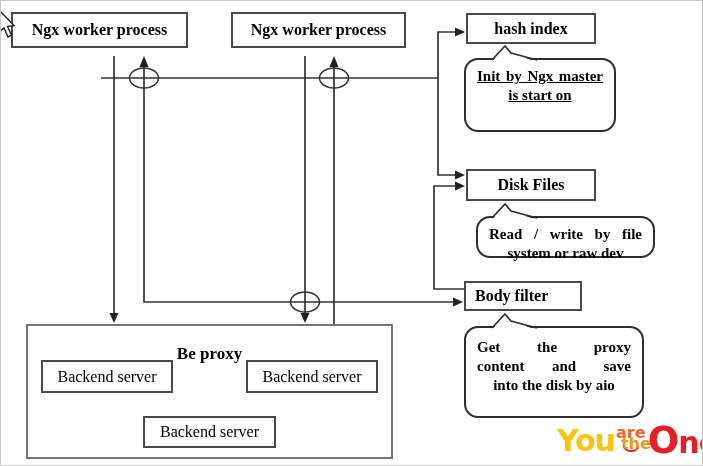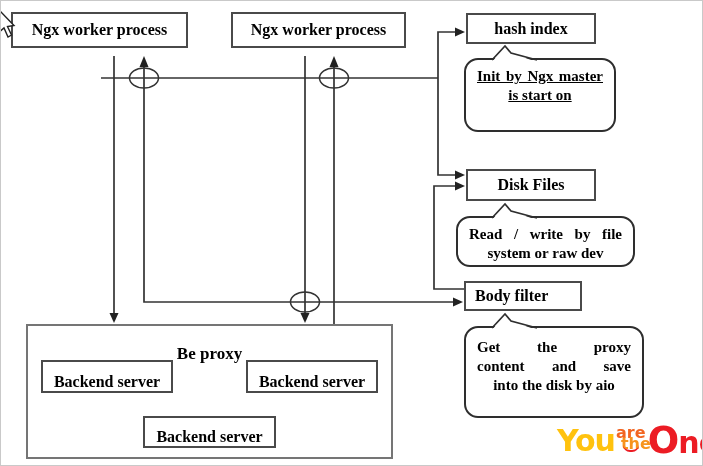--- a/index.html
+++ b/index.html
@@ -8,21 +8,21 @@
     overflow:hidden; box-sizing:border-box; border:1px solid #c9c9c9;
     font-family:"Liberation Serif","DejaVu Serif",serif; color:#000;
   }
   .box {
     position:absolute; background:#fff; border:2px solid #4a4a4a;
     box-sizing:border-box; display:flex; align-items:center;
     font-weight:bold; font-size:16px; white-space:nowrap;
   }
   .box.center { justify-content:center; }
   .worker { font-size:16px; }
-  .plain { font-weight:bold;align-items:flex-end; }
+  .plain { font-weight:normal; }
   .bigbox {
     position:absolute; background:#fff; border:2px solid #757575;
     box-sizing:border-box;
   }
   .bigbox .title {
     text-align:center; font-weight:bold; font-size:17px; padding-top:18px;
   }
   .callout {
     position:absolute; background:#fff; border:2px solid #2e2e2e;
     border-radius:14px; box-sizing:border-box; padding:7px 11px 0 11px;
@@ -86,21 +86,21 @@
 
   <div class="box plain center" style="left:142px; top:415px; width:133px; height:32px;">
     <span>Backend server</span>
   </div>
 
   <div class="callout" style="left:463px; top:57px; width:152px; height:74px;text-decoration:underline;">
       <div class="cl-line just">Init by Ngx master</div>
       <div class="cl-line">is start on</div>
     </div>
 
-  <div class="callout" style="left:455px; top:215px; width:179px; height:51px;">
+  <div class="callout" style="left:475px; top:215px; width:179px; height:42px;">
       <div class="cl-line just">Read / write by file</div>
       <div class="cl-line">system or raw dev</div>
     </div>
 
   <div class="callout" style="left:463px; top:325px; width:180px; height:92px; padding-top:10px;">
       <div class="cl-line just">Get the proxy</div>
       <div class="cl-line just">content and save</div>
       <div class="cl-line">into the disk by aio</div>
     </div>
 

